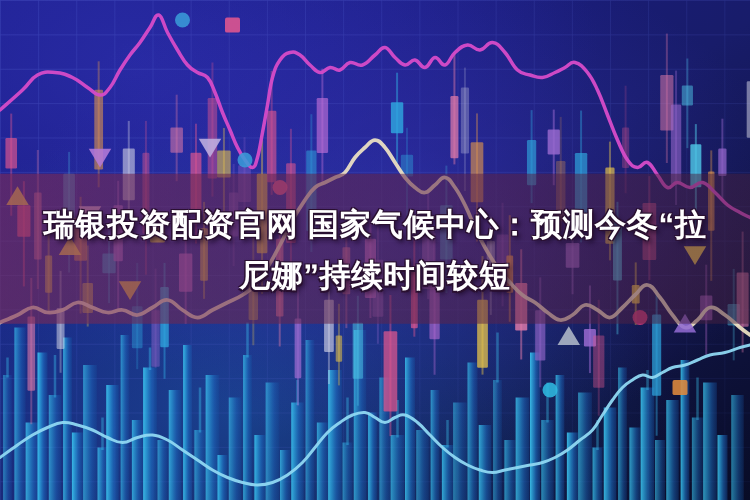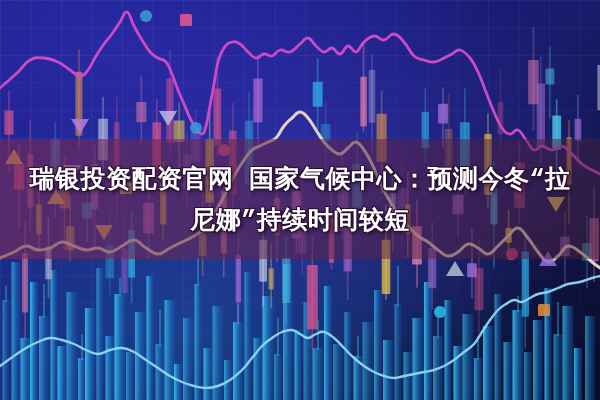--- a/index.html
+++ b/index.html
@@ -22,21 +22,21 @@
     height: 400px;
     display: block;
   }
   .headline {
     position: absolute;
     left: 0;
     top: 160px;
     width: 600px;
     text-align: center;
     color: #ffffff;
-    font-family: Liberation Mono, monospace;
+    font-family: Liberation Sans, sans-serif;
     font-weight: bold;
     font-size: 25px;
     line-height: 41px;
     letter-spacing: 0.5px;
     text-shadow:
        1px 1px 0 #2a1030,
       -1px 1px 0 #2a1030,
        1px -1px 0 #2a1030,
       -1px -1px 0 #2a1030,
        2px 2px 4px rgba(20,5,30,0.85);

